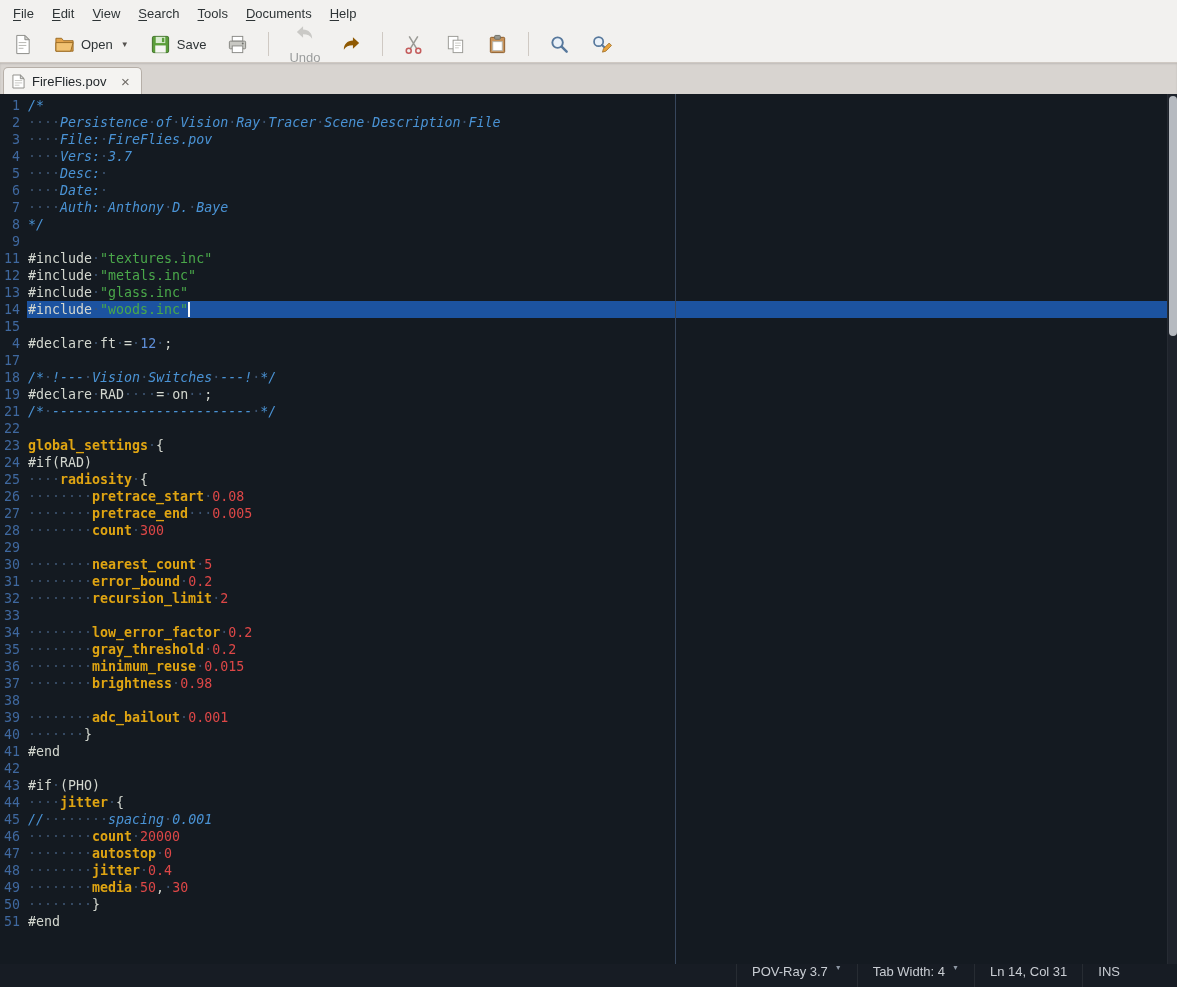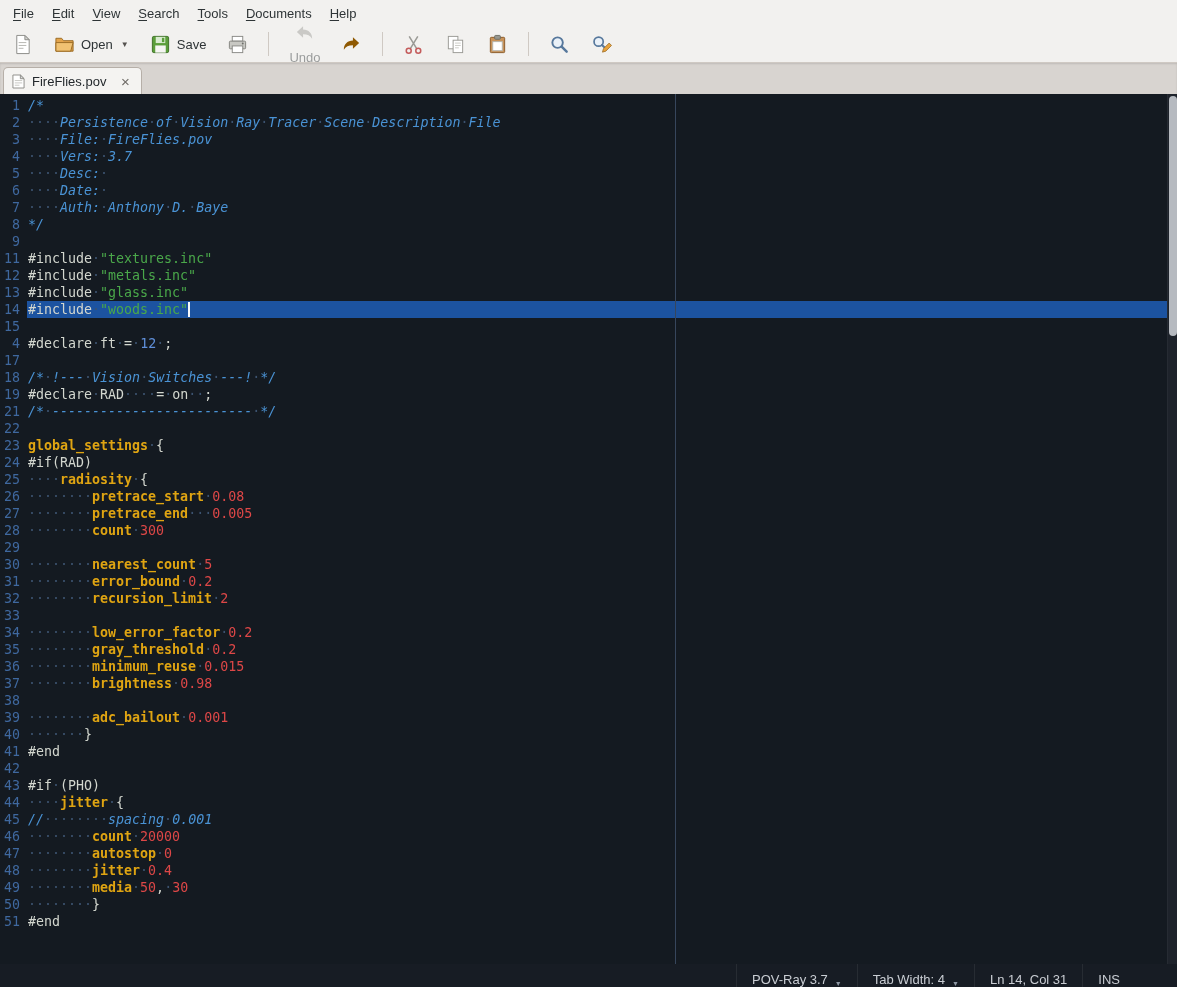--- a/index.html
+++ b/index.html
@@ -55,21 +55,21 @@
 
   .scrollbar { position:absolute; top:0; right:0; bottom:0; width:10px; background:var(--scrollbar-track);
                border-left:1px solid #262b33; z-index:4; }
   .scroll-thumb { position:absolute; top:2px; left:1px; width:8px; height:240px; border-radius:4px;
                   background:var(--scrollbar-thumb); }
 
   
   .statusbar { flex:none; height:23px; background:var(--statusbar-bg); color:var(--statusbar-text);
                display:flex; align-items:center; justify-content:flex-end; padding-right:42px; font-size:13px; }
   .sb-items { display:flex; height:100%; align-items:stretch; }
-  .sb-item { display:flex; align-items:flex-end; gap:7px; padding:0 15px;
+  .sb-item { display:flex; align-items:flex-start; gap:7px; padding:0 15px;
              border-left:1px solid rgba(255,255,255,.07); white-space:nowrap; }
   .sb-arrow { font-size:7px; color:#8d97a3; }
 </style>
 </head>
 <body>
 
 <div class="app">
 
   <div class="menubar">
       <span class="menu-item"><u>F</u>ile</span>

